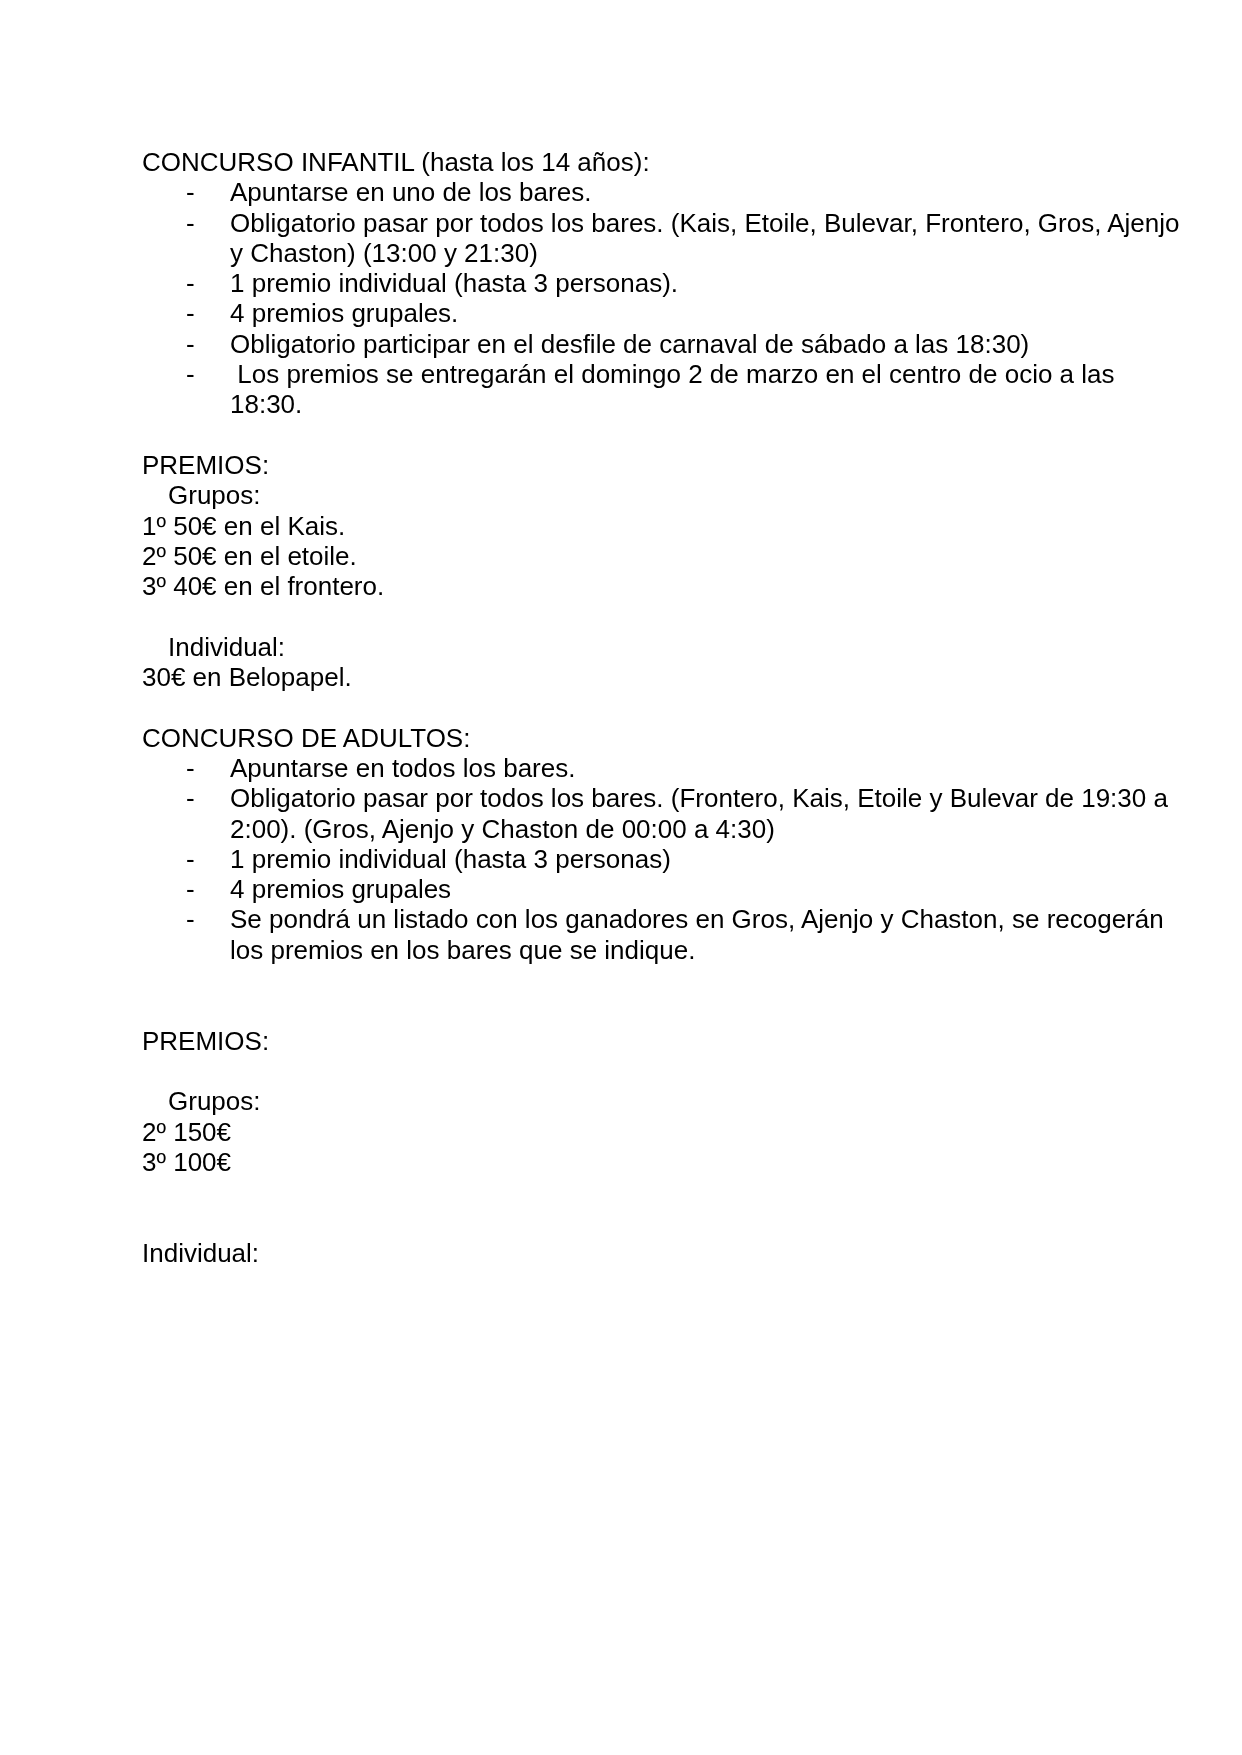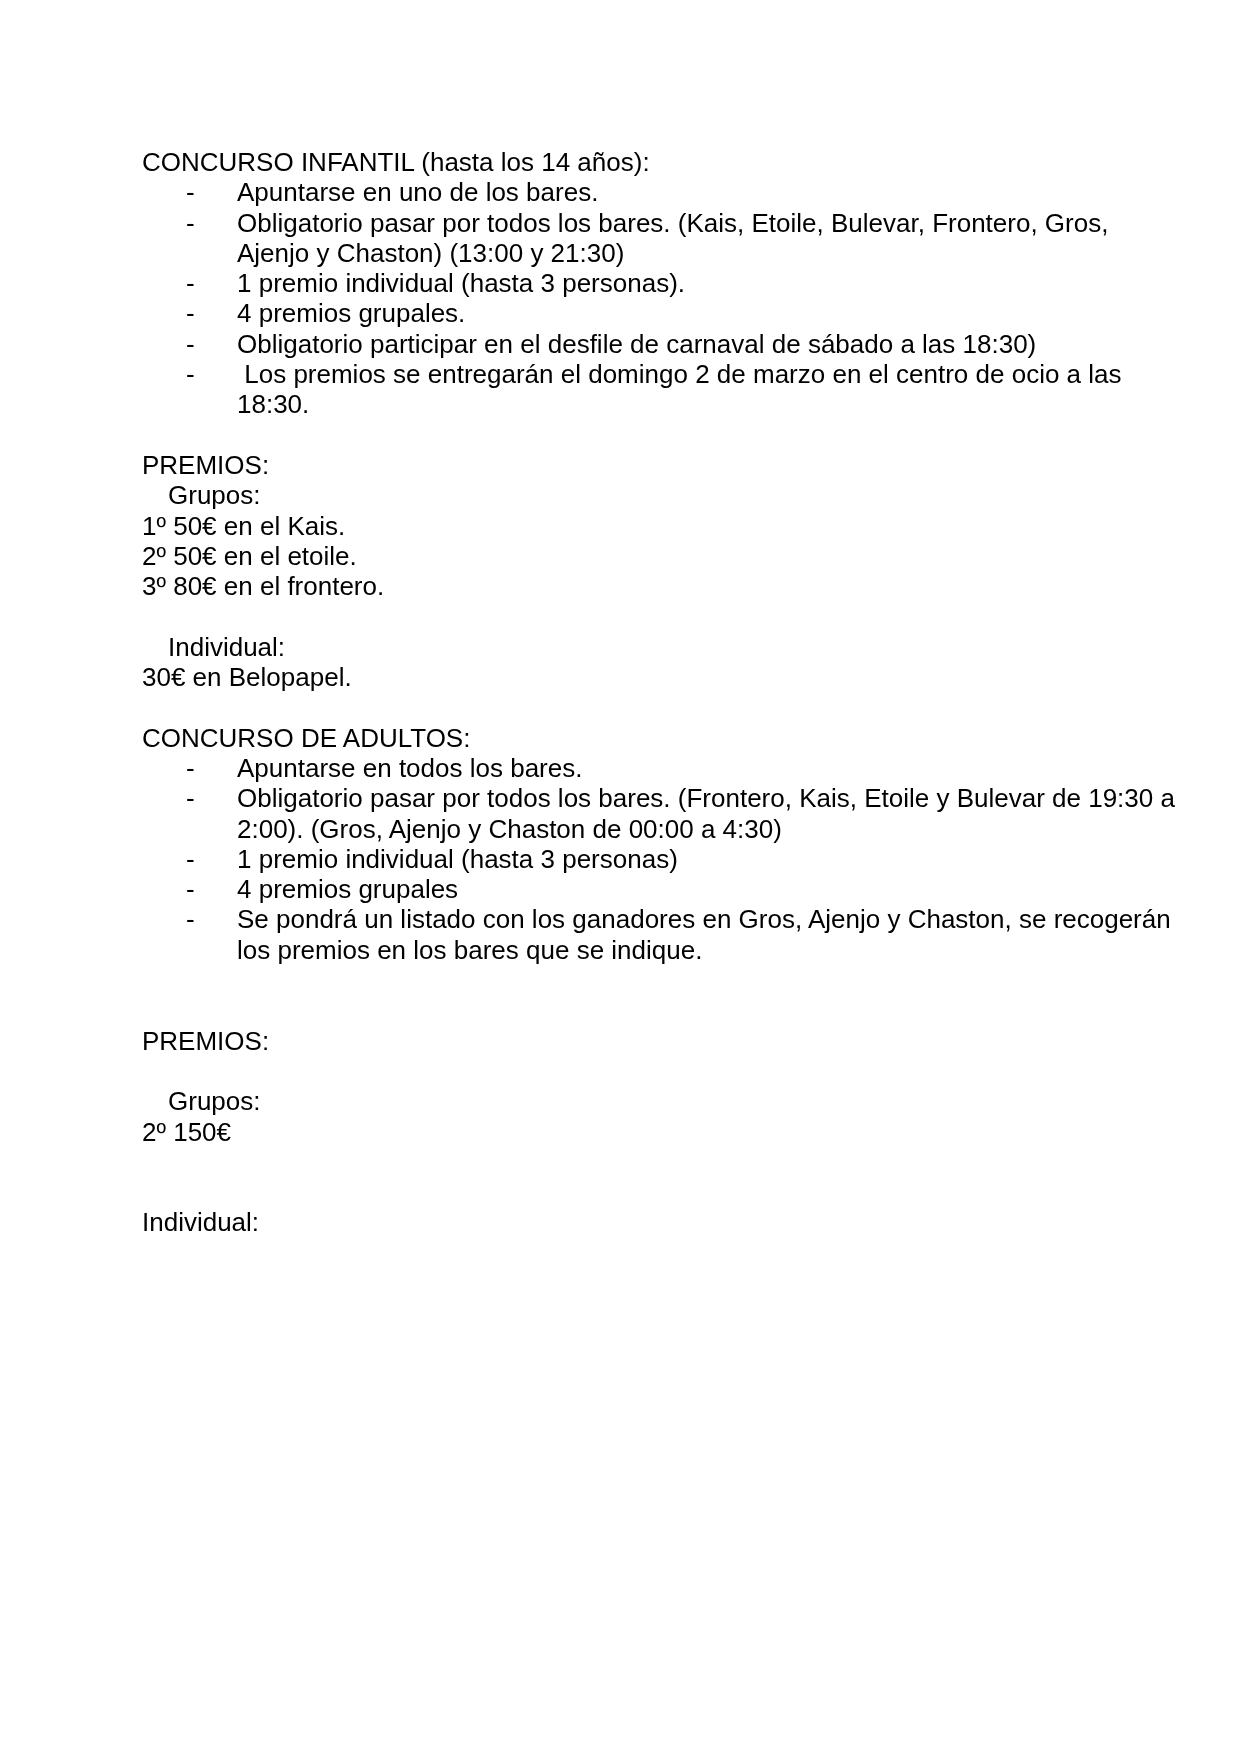--- a/index.html
+++ b/index.html
@@ -18,21 +18,21 @@
     width: 1242px;
     height: 1565px;
     padding: 147px 56px 0 142px;
     background: #ffffff;
     overflow: hidden;
   }
   .line { white-space: pre-wrap; }
   .indent { padding-left: 26px; }
   .bullet { display: flex; padding-left: 44px; }
   .dash { flex: 0 0 44px; width: 44px; }
-  .btext { flex: 1 1 auto; white-space: pre-wrap; margin-left: 7px; }
+  .btext { flex: 1 1 auto; white-space: pre-wrap; }
   .gap1 { margin-top: 30.3px; }
   .gap2 { margin-top: 60.6px; }
 </style>
 </head>
 <body>
 
 <div class="page">
 
   <section>
     <div class="line">CONCURSO INFANTIL (hasta los 14 años):</div>
@@ -60,21 +60,21 @@
       <span class="dash">-</span>
       <div class="btext"> Los premios se entregarán el domingo 2 de marzo en el centro de ocio a las 18:30.</div>
     </div>
   </section>
 
   <section class="gap1">
     <div class="line">PREMIOS:</div>
     <div class="line indent">Grupos:</div>
     <div class="line">1º 50€ en el Kais.</div>
     <div class="line">2º 50€ en el etoile.</div>
-    <div class="line">3º 80€ en el frontero.</div>
+    <div class="line">3º 40€ en el frontero.</div>
     <div class="line indent gap1">Individual:</div>
     <div class="line">30€ en Belopapel.</div>
   </section>
 
   <section class="gap1">
     <div class="line">CONCURSO DE ADULTOS:</div>
     <div class="bullet">
       <span class="dash">-</span>
       <div class="btext">Apuntarse en todos los bares.</div>
     </div>
@@ -93,16 +93,17 @@
     <div class="bullet">
       <span class="dash">-</span>
       <div class="btext">Se pondrá un listado con los ganadores en Gros, Ajenjo y Chaston, se recogerán los premios en los bares que se indique.</div>
     </div>
   </section>
 
   <section class="gap2">
     <div class="line">PREMIOS:</div>
     <div class="line indent gap1">Grupos:</div>
     <div class="line">2º 150€</div>
+    <div class="line">3º 100€</div>
     <div class="line gap2">Individual:</div>
   </section>
 
 </div>
 
 </body></html>

